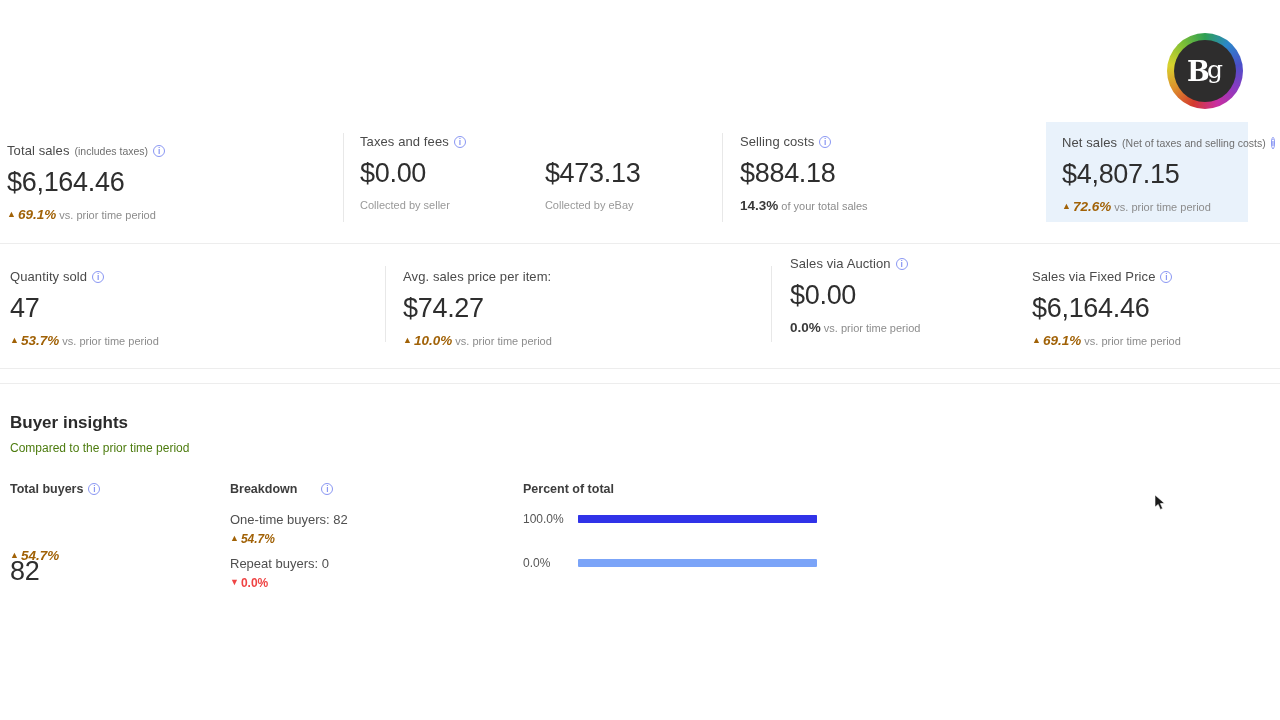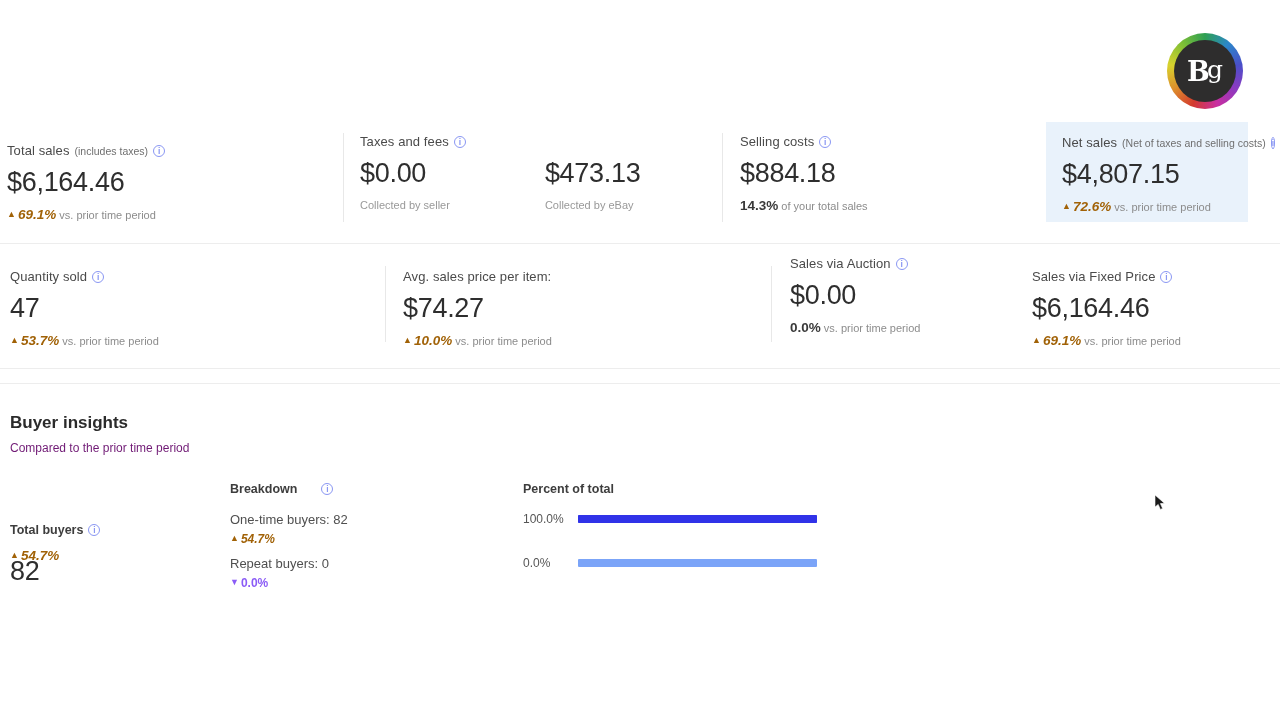--- a/index.html
+++ b/index.html
@@ -7,21 +7,21 @@
     font-family:"Liberation Sans","DejaVu Sans",sans-serif; }
   .page { position:relative; width:1280px; height:720px; }
 
   
   .label-row { display:flex; align-items:center; gap:5px; white-space:nowrap; }
   .label { font-size:13px; color:#4a4a4a; font-weight:500; letter-spacing:.1px; }
   .label-note { font-size:10.5px; color:#6f6f6f; }
   .big-value { font-size:27px; color:#2e2e2e; font-weight:500; letter-spacing:-.3px; margin-top:9px; }
   .trend-row { margin-top:9px; font-size:11px; color:#8c8c8c; white-space:nowrap; }
   .trend-up { color:#a16207; font-weight:700; font-size:13.5px;font-style:italic; }
-  .trend-down { color:#8b5cf6; font-weight:700; font-size:13px; }
+  .trend-down { color:#ef4444; font-weight:700; font-size:13px; }
   .trend-arrow { font-size:9px; vertical-align:2px; margin-right:2px; }
   .pct-bold { color:#3a3a3a; font-weight:700; font-size:13.5px; }
   .sub-note { font-size:11px; color:#999; margin-top:10px; }
 
   .info-icon { display:inline-flex; align-items:center; justify-content:center;
     width:12px; height:12px; border:1px solid #8a97f3; border-radius:50%;
     color:#8a97f3; font-size:8.5px; font-style:normal; font-weight:700; cursor:pointer; }
 
   .vdiv { position:absolute; width:1px; background:#e8e8e8; }
   .hdiv { position:absolute; left:0; width:1280px; height:1px; background:#ededed; }
@@ -35,21 +35,21 @@
   .logo { position:absolute; left:1167px; top:33px; width:76px; height:76px; border-radius:50%;
     background:conic-gradient(from 200deg,#d33a2e,#dd8f2c,#d8d32e,#7fbf35,#2e9f53,#2b87c9,#4a4fc9,#8c3ac1,#c92ea0,#d33a2e);
     display:flex; align-items:center; justify-content:center; }
   .logo-inner { width:62px; height:62px; border-radius:50%; background:#2e2d2d;
     display:flex; align-items:center; justify-content:center; color:#fff; }
   .logo-b { font-size:27px; font-weight:700; font-family:"DejaVu Serif",serif; }
   .logo-g { font-size:25px; font-family:"DejaVu Serif",serif; margin-left:-3px; position:relative; top:-2px; }
 
   
   .bi-title { position:absolute; left:10px; top:413px; font-size:17px; font-weight:700; color:#2b2b2b; }
-  .bi-subtitle { position:absolute; left:10px; top:441px; font-size:12px; color:#701a75; }
+  .bi-subtitle { position:absolute; left:10px; top:441px; font-size:12px; color:#4d7c0f; }
   .col-header { font-size:12.5px; font-weight:700; color:#3d3d3d; }
   .bd-label { font-size:13px; color:#4f4f4f; }
   .bd-trend { font-size:12px; font-weight:700; }
   .pct-label { font-size:12px; color:#555; }
   .bar-track { position:absolute; left:578px; width:239px; height:8px; background:#7ba4f8; border-radius:1px; }
   .bar-fill { height:8px; background:#3032e8; border-radius:1px; }
 
   .cursor { position:absolute; left:1154px; top:494px; }
 </style>
 </head>
@@ -175,21 +175,21 @@
       <span>vs. prior time period</span>
     </div>
   </div>
 
   <div class="hdiv" style="top:368px;"></div>
   <div class="hdiv" style="top:383px;"></div>
 
   <div class="bi-title">Buyer insights</div>
   <div class="bi-subtitle">Compared to the prior time period</div>
 
-  <div style="position:absolute; left:10px; top:482px;margin-top:41px;" class="label-row">
+  <div style="position:absolute; left:10px; top:482px;" class="label-row">
     <span class="col-header">Total buyers</span>
     <i class="info-icon">i</i>
   </div>
   <div style="position:absolute; left:230px; top:482px;gap:24px;" class="label-row">
     <span class="col-header">Breakdown</span>
     <i class="info-icon">i</i>
   </div>
   <div style="position:absolute; left:523px; top:482px;" class="col-header">Percent of total</div>
 
   <div style="position:absolute; left:10px; top:508px;margin-top:48px;" class="big-value">82</div>

